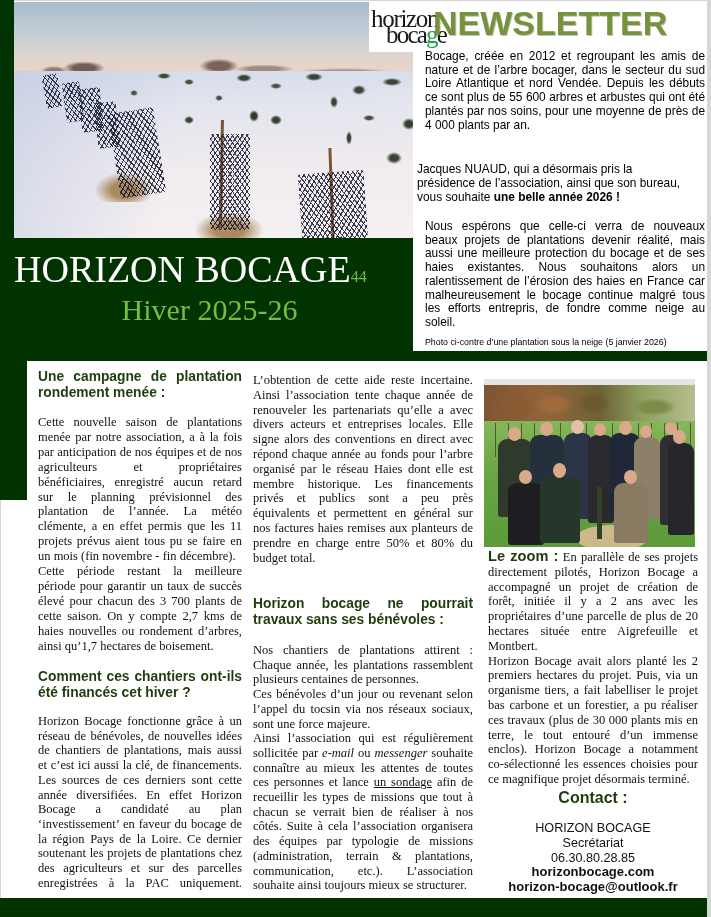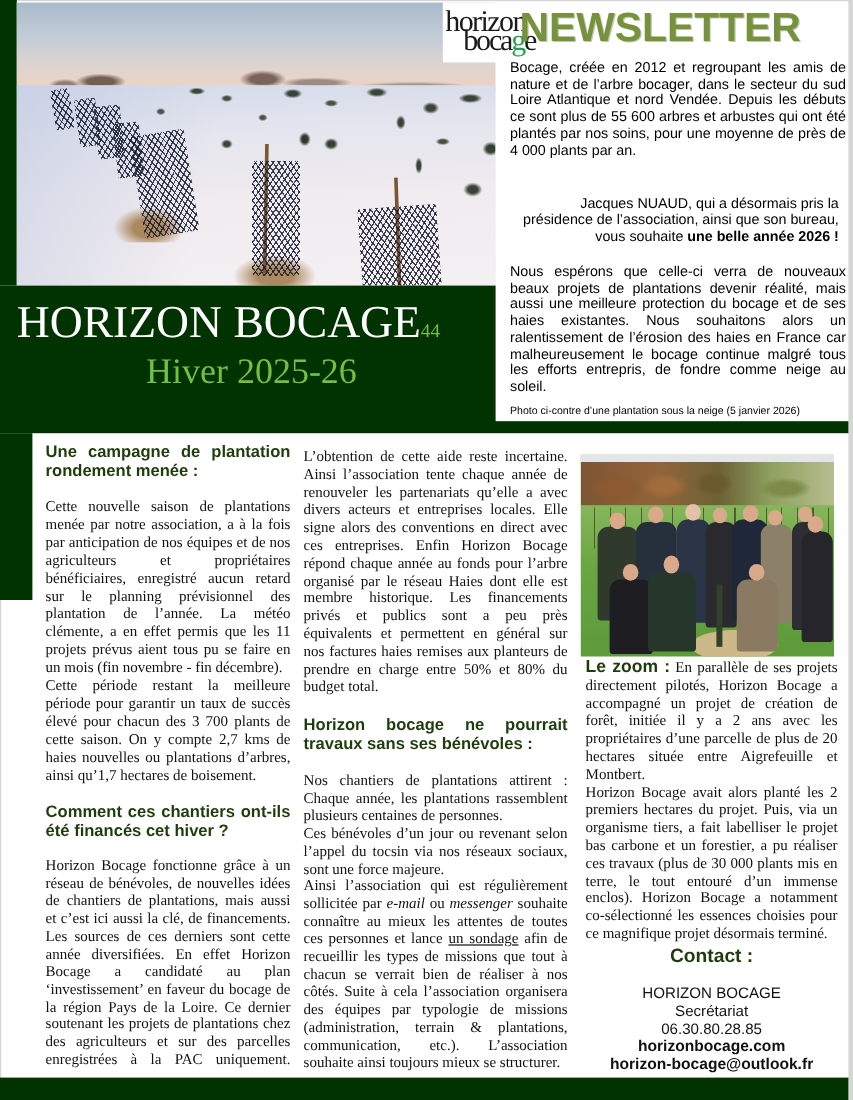--- a/index.html
+++ b/index.html
@@ -71,21 +71,21 @@
     .logo{left:369px;top:2px;width:70px;height:50px;background:#fff}
     .logo-l1{left:2px;top:7px;font-family:"Liberation Serif",serif;font-size:25px;line-height:20px;letter-spacing:-1.3px;color:#1a1a1a;white-space:nowrap}
     .logo-l2{left:17px;top:23px;font-family:"Liberation Serif",serif;font-size:25px;line-height:20px;letter-spacing:-1.8px;color:#1a1a1a;white-space:nowrap}
     .logo-g{color:#22a04b}
     .newsletter{left:433px;top:6px;font-family:Liberation Sans, sans-serif;font-weight:bold;font-size:34px;line-height:34px;color:#76923c;white-space:nowrap;text-shadow:1px 1px 0 rgba(70,90,30,.35)}
 
     .rp{font-family:"Liberation Sans",sans-serif;font-size:11.9px;line-height:13.7px;color:#000}
     .ln{display:block}
     .j{text-align:justify;text-align-last:justify}
     .l{text-align:left}
-    .c{text-align:right}
+    .c{text-align:left}
     .caption{left:425px;top:337px;width:280px;font-family:"Liberation Sans",sans-serif;font-size:8.8px;line-height:11px;white-space:nowrap}
 
     
     .h{font-family:"Liberation Sans",sans-serif;font-weight:bold;font-size:13.8px;line-height:16px;color:#1f3d0c}
     .b{font-family:"Liberation Serif",serif;font-size:12.5px;color:#111}
     .col1{left:38px;width:204px}
     .col2{left:253px;width:220px}
     .col3{left:488px;width:210px}
     .zoom-label{font-family:"Liberation Sans",sans-serif;font-weight:bold;font-size:14.6px;color:#1f3d0c}
     .u{text-decoration:underline}
@@ -173,21 +173,21 @@
   <div class="ln j">bénéficiaires, enregistré aucun retard</div>
   <div class="ln j">sur le planning prévisionnel des</div>
   <div class="ln j">plantation de l’année. La météo</div>
   <div class="ln j">clémente, a en effet permis que les 11</div>
   <div class="ln j">projets prévus aient tous pu se faire en</div>
   <div class="ln l">un mois (fin novembre - fin décembre).</div>
   <div class="ln j">Cette période restant la meilleure</div>
   <div class="ln j">période pour garantir un taux de succès</div>
   <div class="ln j">élevé pour chacun des 3 700 plants de</div>
   <div class="ln j">cette saison. On y compte 2,7 kms de</div>
-  <div class="ln j">haies nouvelles ou plantations d’arbres,</div>
+  <div class="ln j">haies nouvelles ou rondement d’arbres,</div>
   <div class="ln l">ainsi qu’1,7 hectares de boisement.</div>
 </div>
 
 <div class="a h col1" style="top:669px">
   <div class="ln j">Comment ces chantiers ont-ils</div>
   <div class="ln l">été financés cet hiver ?</div>
 </div>
 <div class="a b col1" style="top:714px;line-height:14.7px">
   <div class="ln j">Horizon Bocage fonctionne grâce à un</div>
   <div class="ln j">réseau de bénévoles, de nouvelles idées</div>
@@ -202,21 +202,20 @@
   <div class="ln j">des agriculteurs et sur des parcelles</div>
   <div class="ln j">enregistrées à la PAC uniquement.</div>
 </div>
 
 <div class="a b col2" style="top:373px;line-height:14.8px">
   <div class="ln j">L’obtention de cette aide reste incertaine.</div>
   <div class="ln j">Ainsi l’association tente chaque année de</div>
   <div class="ln j">renouveler les partenariats qu’elle a avec</div>
   <div class="ln j">divers acteurs et entreprises locales. Elle</div>
   <div class="ln j">signe alors des conventions en direct avec</div>
-  <div class="ln j">ces entreprises. Enfin Horizon Bocage</div>
   <div class="ln j">répond chaque année au fonds pour l’arbre</div>
   <div class="ln j">organisé par le réseau Haies dont elle est</div>
   <div class="ln j">membre historique. Les financements</div>
   <div class="ln j">privés et publics sont a peu près</div>
   <div class="ln j">équivalents et permettent en général sur</div>
   <div class="ln j">nos factures haies remises aux planteurs de</div>
   <div class="ln j">prendre en charge entre 50% et 80% du</div>
   <div class="ln l">budget total.</div>
 </div>
 

